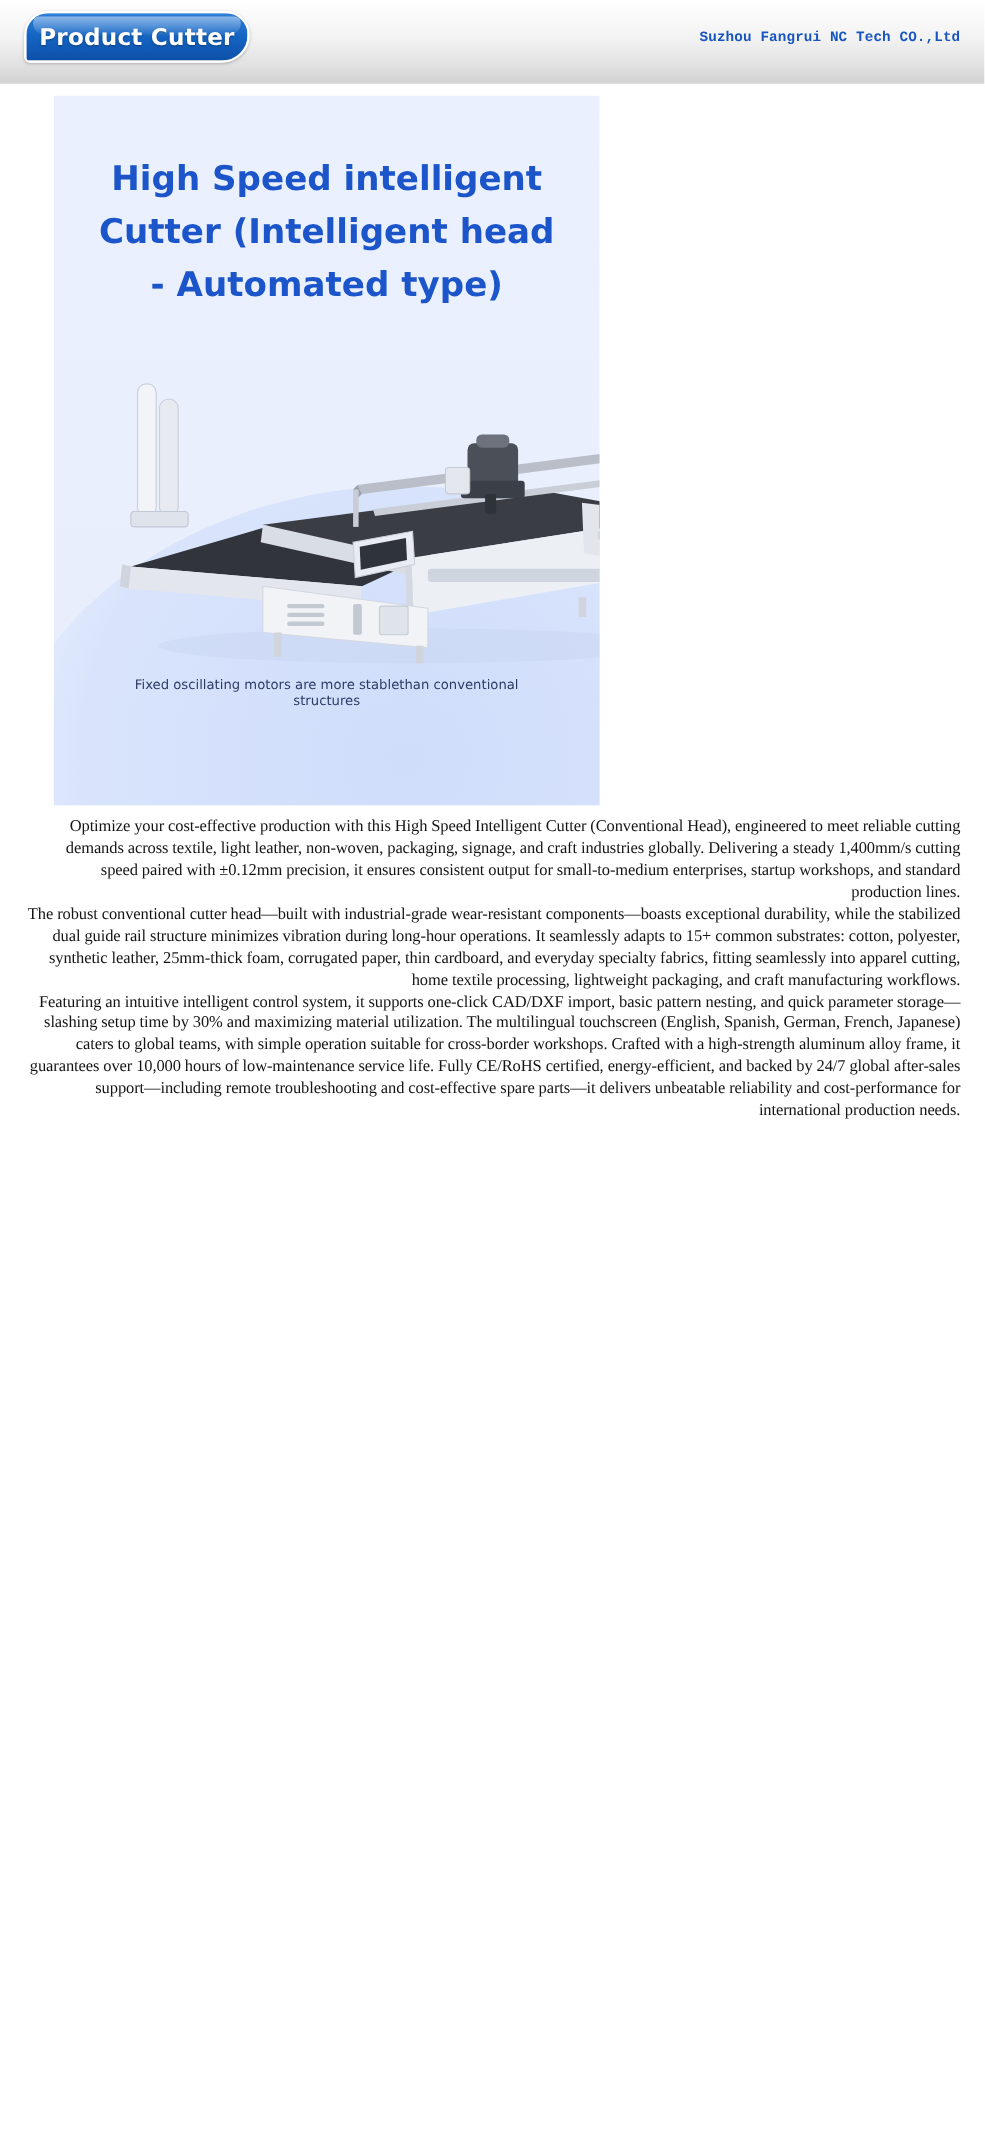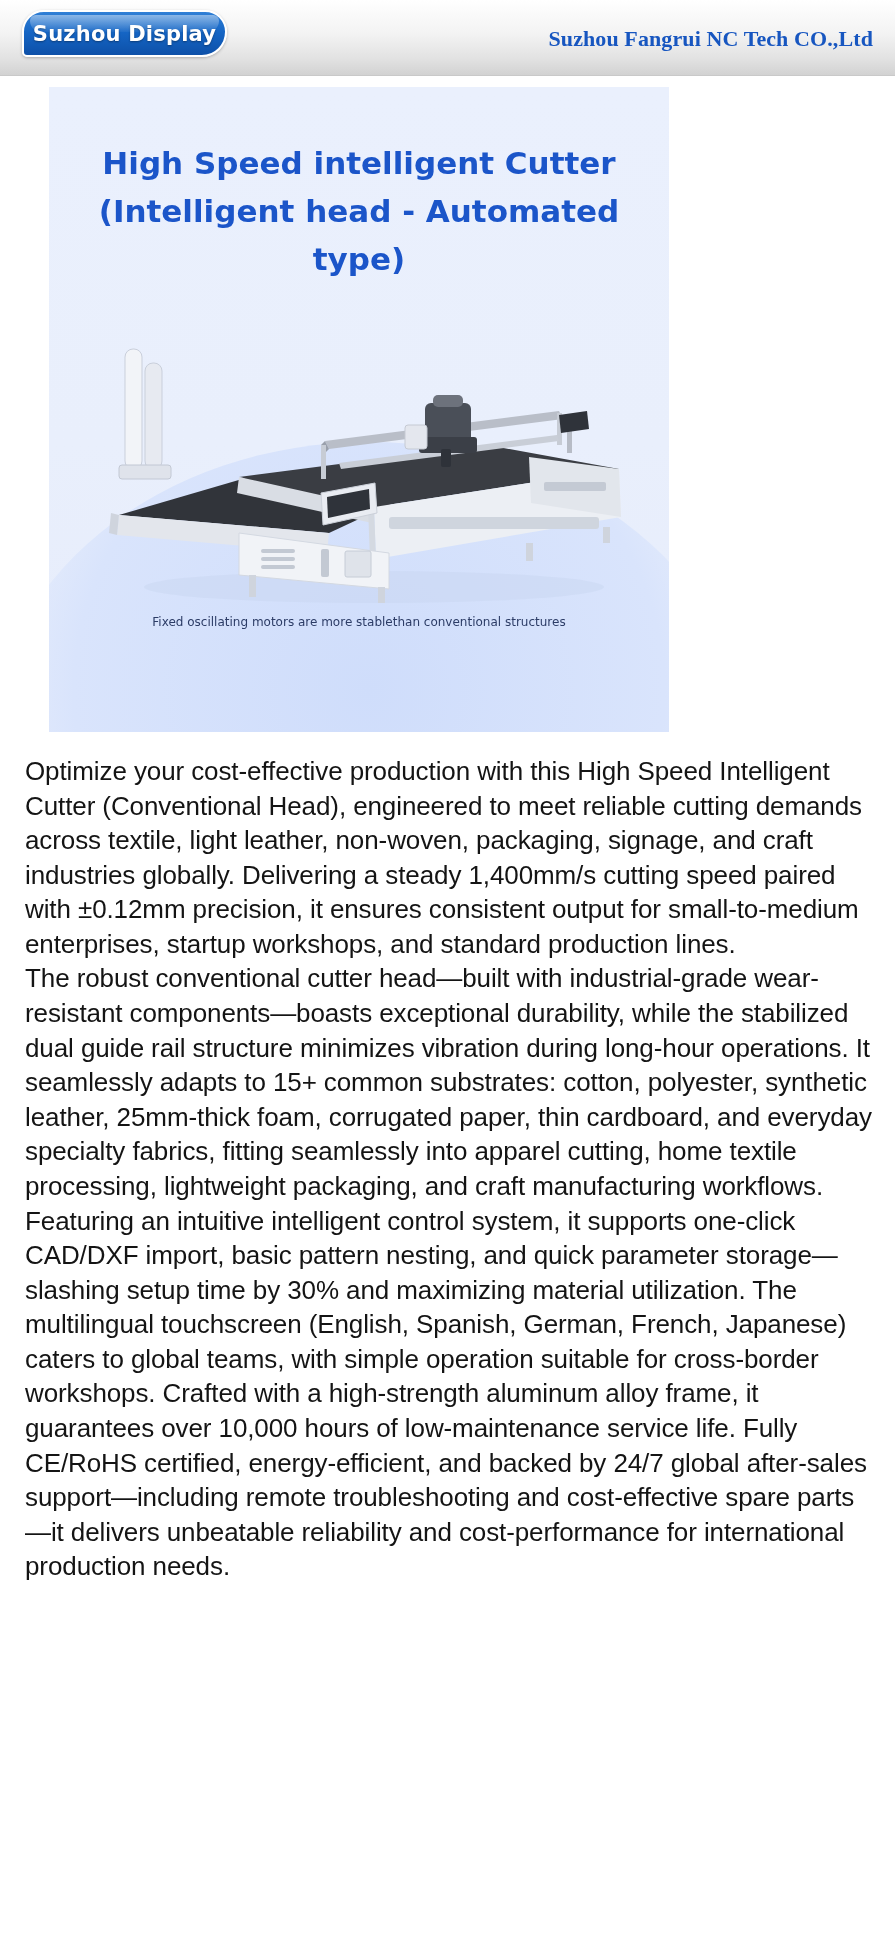--- a/index.html
+++ b/index.html
@@ -56,31 +56,31 @@
     font-weight: bold;
     letter-spacing: 0.2px;
     text-shadow: 0 1px 2px rgba(0,0,0,0.35);
     font-family: "DejaVu Sans", sans-serif;
   }
   .header-company {
     position: absolute;
     right: 22px;
     top: 26px;
     color: #1756c0;
-    font-size: 22px;
+    font-size: 13px;
     font-weight: bold;
     letter-spacing: 0.1px;
-    font-family: Liberation Serif, serif;
+    font-family: Liberation Mono, monospace;
   }
 
   
   .hero {
     position: relative;
-    margin: 11px 24px 12px 49px;
-    width: 620px;
+    margin: 11px 24px 0 49px;
+    width: 496px;
     height: 645px;
     background: linear-gradient(to bottom, #eaf0fd 0%, #e9effc 55%, #e6ecfb 100%);
     overflow: hidden;
   }
   .hero-glow {
     position: absolute;
     left: -60px;
     bottom: -330px;
     width: 760px;
     height: 620px;
@@ -118,33 +118,34 @@
     height: 270px;
   }
   .machine svg { display: block; }
 
   
   .body-copy {
     padding: 10px 22px 18px 25px;
   }
   .body-copy p {
     margin: 0;
-    font-size: 26px;
+    font-size: 15px;
     line-height: 1.33;
     color: #141414;
-    font-family: Liberation Sans, sans-serif;
+    font-family: Liberation Serif, serif;
     letter-spacing: -0.1px;
+    text-align: right;
   }
 </style>
 </head>
 <body>
 
 <div class="header">
   <div class="header-tab">
-    <span class="header-tab-label">Suzhou Display</span>
+    <span class="header-tab-label">Product Cutter</span>
   </div>
   <div class="header-company">Suzhou Fangrui NC Tech CO.,Ltd</div>
 </div>
 
 <div class="hero">
   <div class="hero-glow"></div>
 
   <div class="hero-title">High Speed intelligent Cutter (Intelligent head - Automated type)</div>
 
   <div class="machine">

